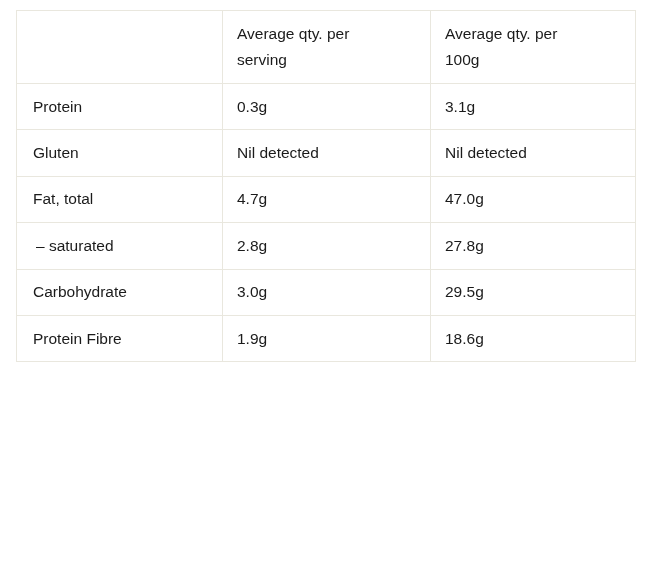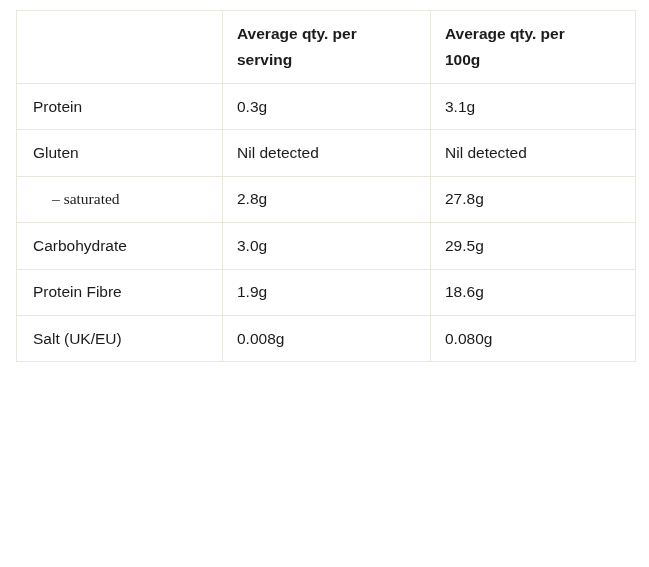--- a/index.html
+++ b/index.html
@@ -30,32 +30,32 @@
     font-size: 15.5px;
     vertical-align: middle;
     background: #ffffff;
     overflow: hidden;
     white-space: nowrap;
   }
   thead tr { height: 73px; }
   tbody tr { height: 46.4px; }
   th {
     text-align: left;
-    font-weight: bold;
+    font-weight: normal;
     padding: 0 10px 0 14px;
   }
   th .hwrap {
     display: inline-block;
     max-width: 150px;
     line-height: 26px;
     white-space: normal;
   }
   td { padding: 0 10px 0 14px; }
   td.label { padding-left: 16px; }
-  td.label.indent { padding-left: 35px; font-family: Liberation Serif, serif; }
+  td.label.indent { padding-left: 19px; }
 </style>
 </head>
 <body>
 
 <div class="panel">
   <table class="nutrition">
     <colgroup>
         <col class="c1">
         <col class="c2">
         <col class="c3">
@@ -72,34 +72,34 @@
         <td class="label">Protein</td>
         <td>0.3g</td>
         <td>3.1g</td>
       </tr>
       <tr>
         <td class="label">Gluten</td>
         <td>Nil detected</td>
         <td>Nil detected</td>
       </tr>
       <tr>
+        <td class="label">Fat, total</td>
+        <td>4.7g</td>
+        <td>47.0g</td>
+      </tr>
+      <tr>
         <td class="label indent">– saturated</td>
         <td>2.8g</td>
         <td>27.8g</td>
       </tr>
       <tr>
         <td class="label">Carbohydrate</td>
         <td>3.0g</td>
         <td>29.5g</td>
       </tr>
       <tr>
         <td class="label">Protein Fibre</td>
         <td>1.9g</td>
         <td>18.6g</td>
       </tr>
-      <tr>
-        <td class="label">Salt (UK/EU)</td>
-        <td>0.008g</td>
-        <td>0.080g</td>
-      </tr>
     </tbody>
   </table>
 </div>
 
 </body></html>

